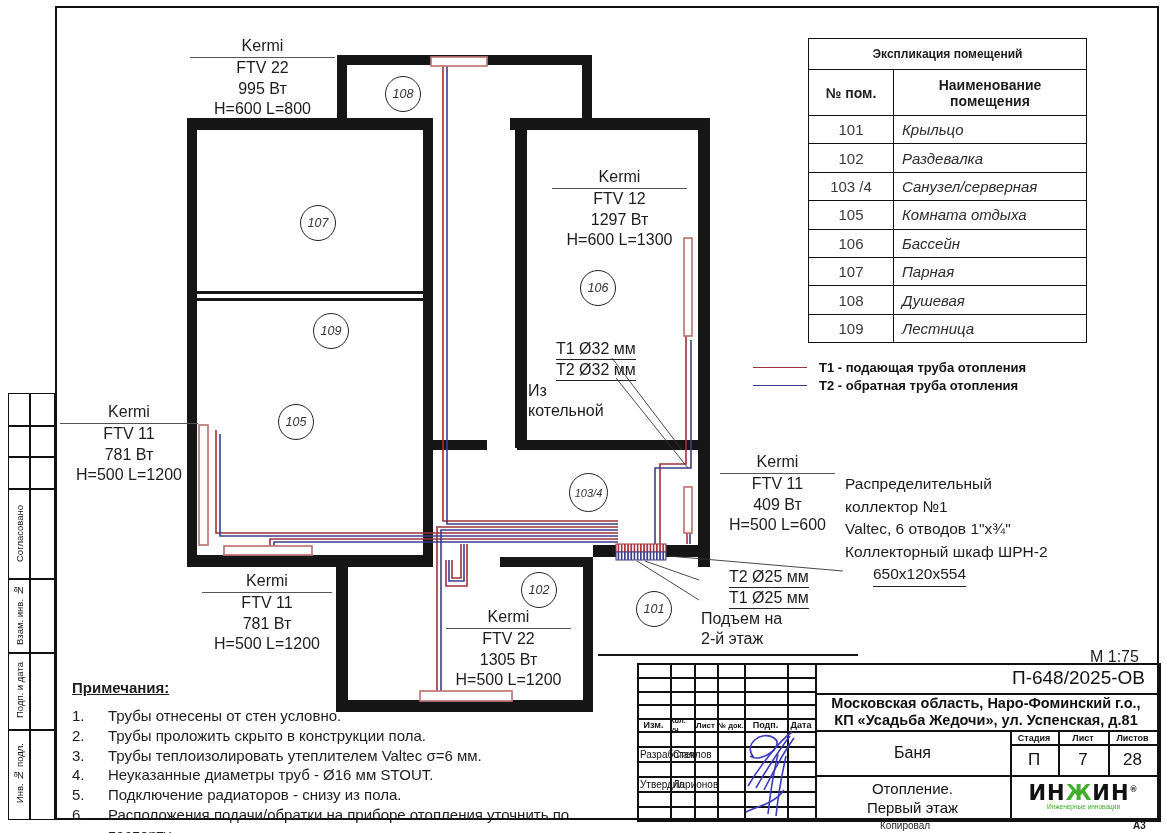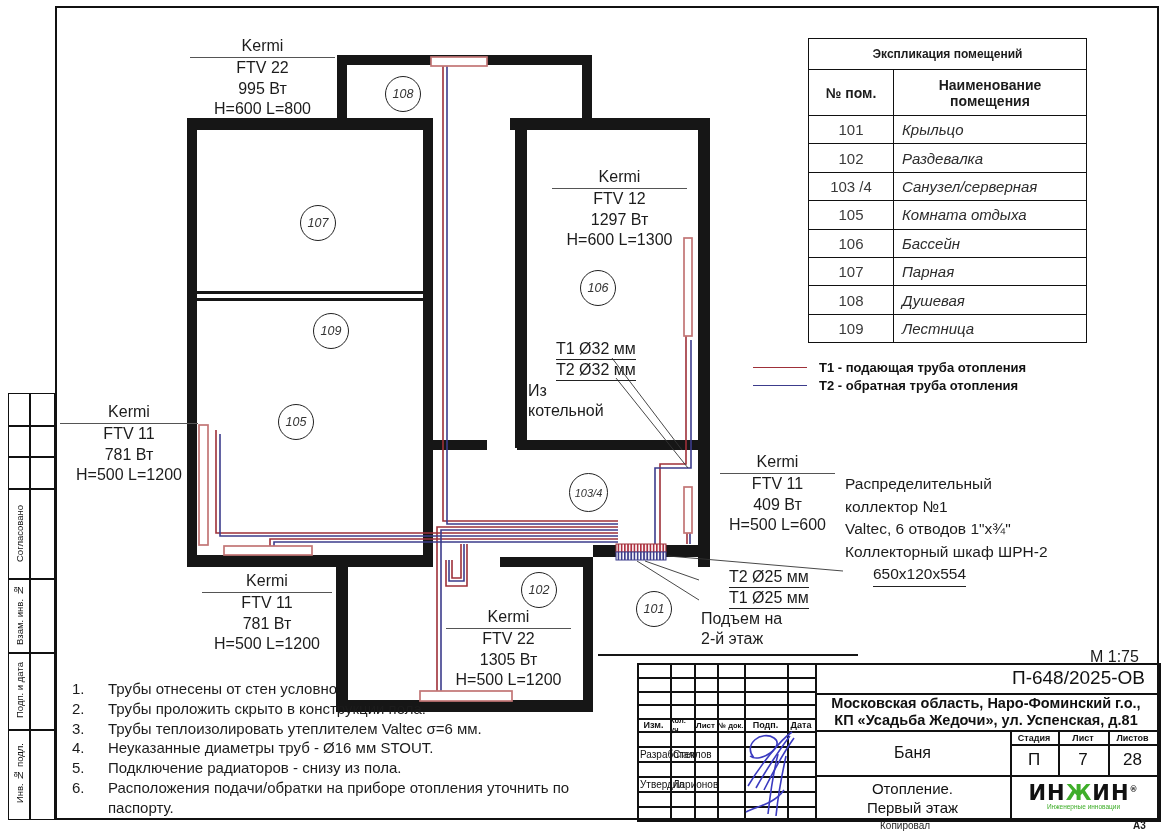--- a/index.html
+++ b/index.html
@@ -262,20 +262,21 @@
       <span class="leg-line" style="border-color:#9e3039;"></span>
       <span class="leg-txt">Т1 - подающая труба отопления</span>
     </div>
     <div class="leg-row">
       <span class="leg-line" style="border-color:#3c3c8c;"></span>
       <span class="leg-txt">Т2 - обратная труба отопления</span>
     </div>
   </div>
 
   <div id="notes" class="abs" style="left:72px;top:679px;width:560px;">
+    <div style="font-size:15px;font-weight:bold;text-decoration:underline;margin-bottom:10px;">Примечания:</div>
     <div class="n-row">
         <span class="n-num">1.</span>
         <span>Трубы отнесены от стен условно.</span>
       </div>
     <div class="n-row">
         <span class="n-num">2.</span>
         <span>Трубы проложить скрыто в конструкции пола.</span>
       </div>
     <div class="n-row">
         <span class="n-num">3.</span>

